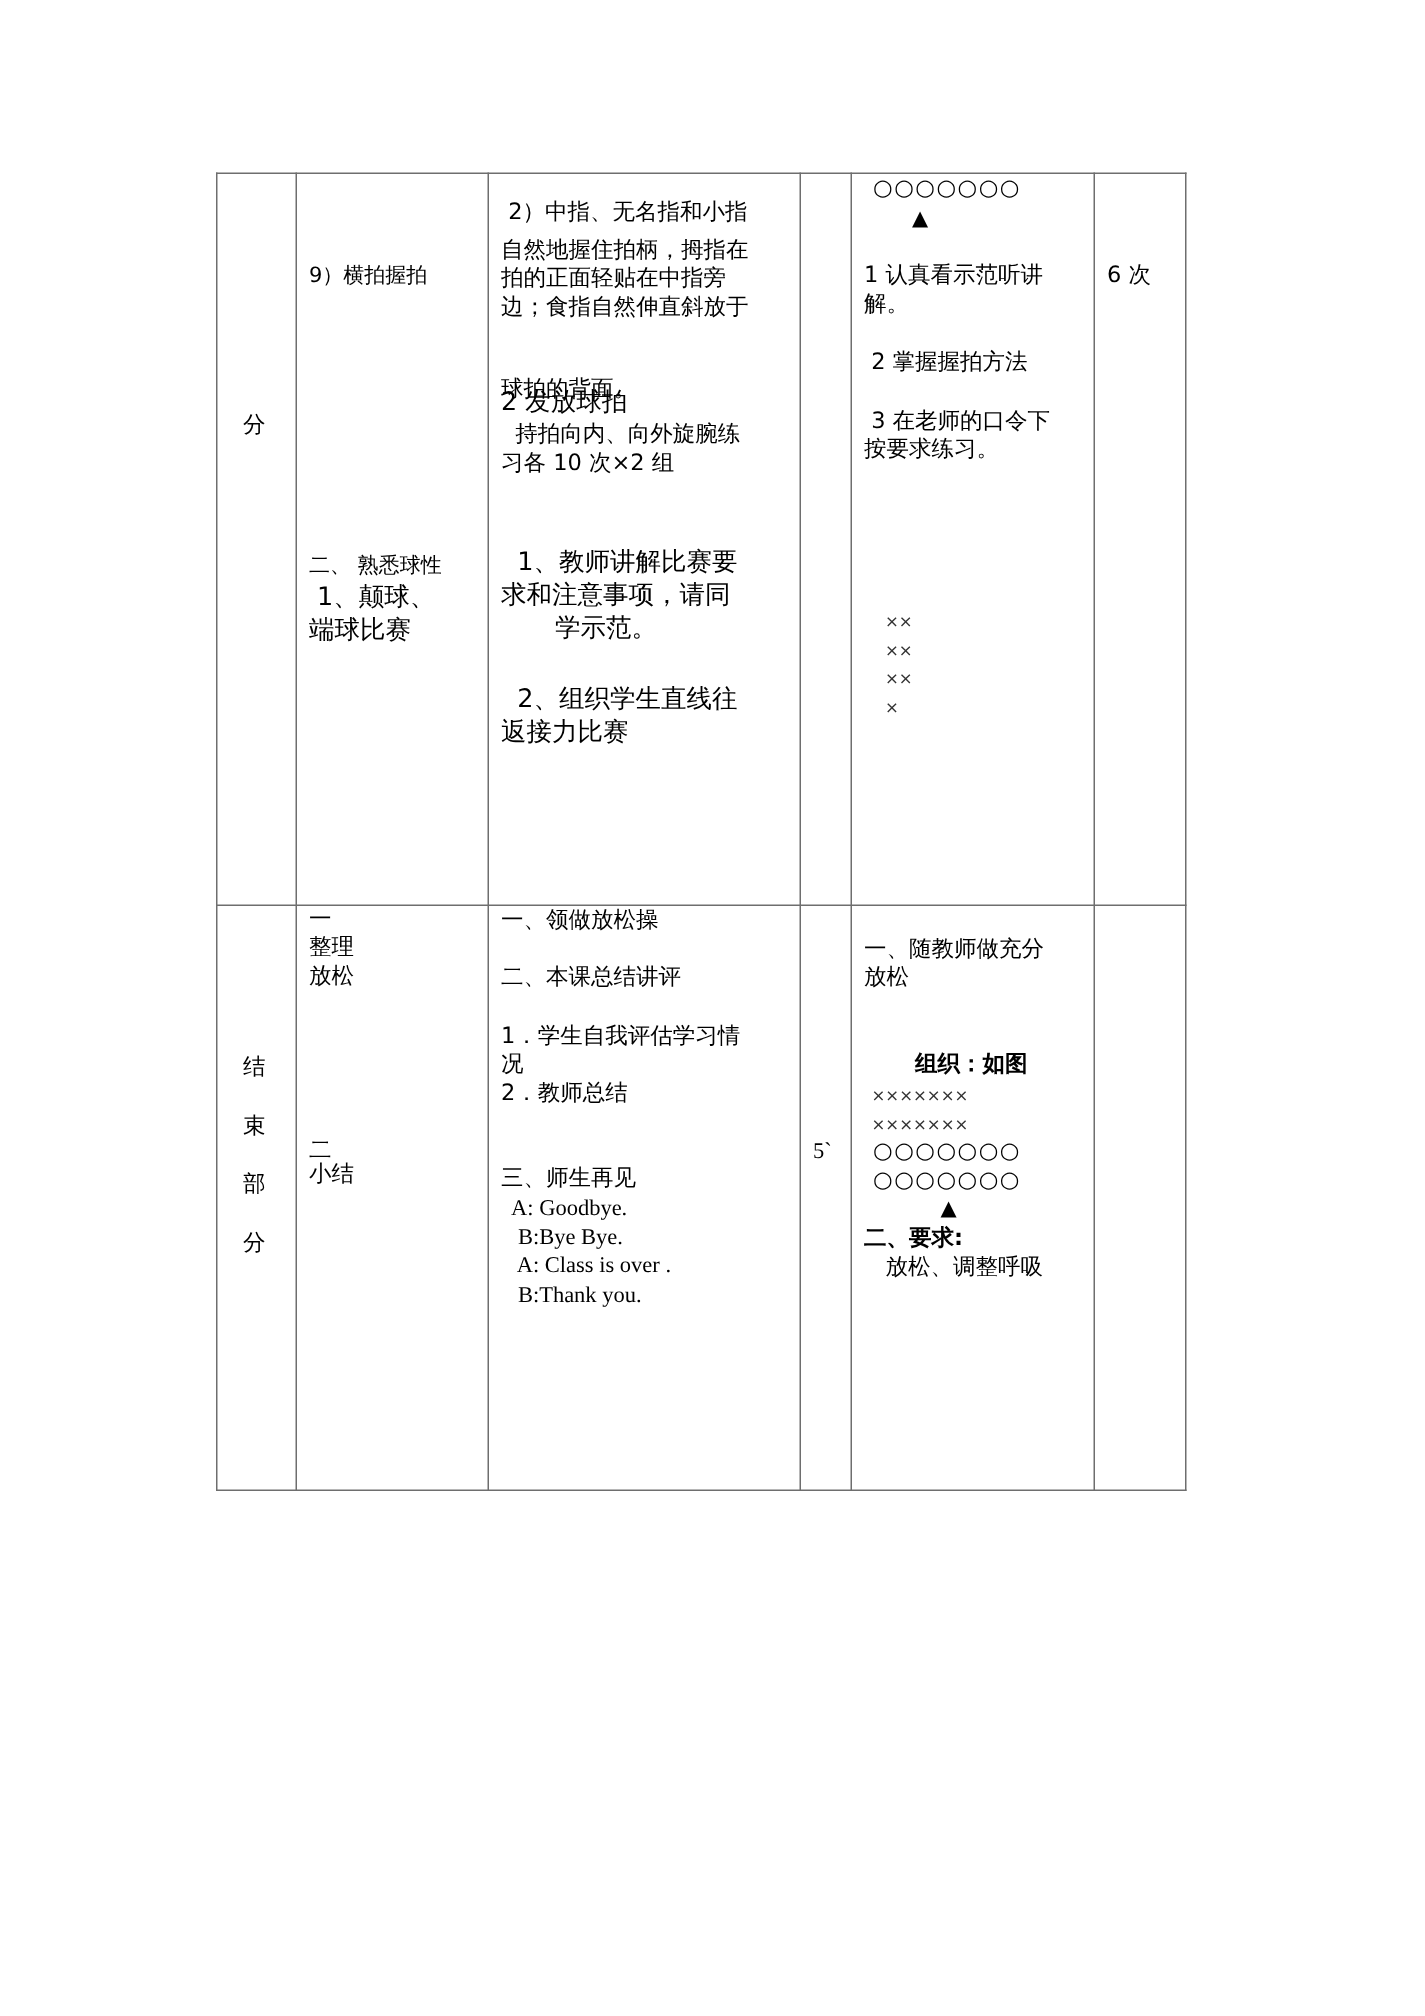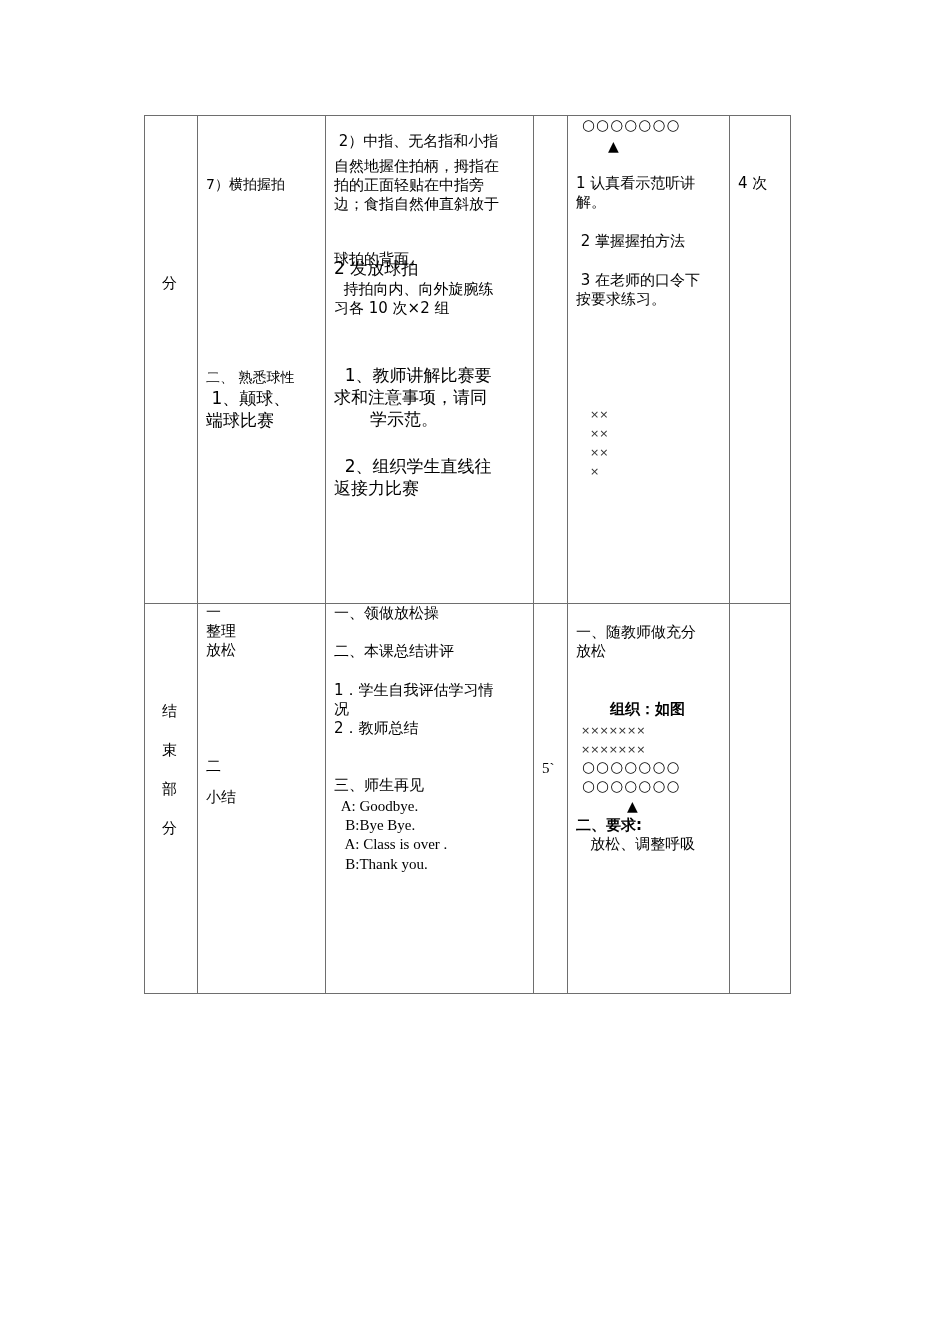--- a/index.html
+++ b/index.html
@@ -45,21 +45,21 @@
     </colgroup>
     <tbody>
         <tr class="row1">
       <td>
         <div class="cell">
           <span class="t" style="left:17px; top:158px;">分</span>
         </div>
       </td>
       <td>
         <div class="cell">
-          <span class="t sm" style="left:8px; top:59px;">7）横拍握拍</span>
+          <span class="t sm" style="left:8px; top:59px;">9）横拍握拍</span>
           <span class="t sm" style="left:8px; top:252px;">二、 熟悉球性</span>
           <span class="t lg" style="left:8px; top:272px;"> 1、颠球、</span>
           <span class="t lg" style="left:8px; top:294px;">端球比赛</span>
         </div>
       </td>
       <td>
         <div class="cell">
           <span class="t" style="left:8px; top:16px;"> 2）中指、无名指和小指</span>
           <span class="t" style="left:8px; top:41px;">自然地握住拍柄，拇指在</span>
           <span class="t" style="left:8px; top:60px;">拍的正面轻贴在中指旁</span>
@@ -90,41 +90,41 @@
           <span class="t" style="left:8px; top:155px;"> 3 在老师的口令下</span>
           <span class="t" style="left:8px; top:174px;">按要求练习。</span>
           <span class="t marks" style="left:22px; top:289px;">××</span>
           <span class="t marks" style="left:22px; top:308px;">××</span>
           <span class="t marks" style="left:22px; top:327px;">××</span>
           <span class="t marks" style="left:22px; top:346px;">×</span>
         </div>
       </td>
       <td>
         <div class="cell">
-          <span class="t" style="left:8px; top:58px;">4 次</span>
+          <span class="t" style="left:8px; top:58px;">6 次</span>
         </div>
       </td>
     </tr>
 
     <tr class="row2">
       <td>
         <div class="cell">
           <span class="t" style="left:17px; top:98px;">结</span>
           <span class="t" style="left:17px; top:137px;">束</span>
           <span class="t" style="left:17px; top:176px;">部</span>
           <span class="t" style="left:17px; top:215px;">分</span>
         </div>
       </td>
       <td>
         <div class="cell">
           <span class="t" style="left:8px; top:-1px;">一</span>
           <span class="t" style="left:8px; top:18px;">整理</span>
           <span class="t" style="left:8px; top:37px;">放松</span>
           <span class="t" style="left:8px; top:153px;">二</span>
-          <span class="t" style="left:8px; top:184px;">小结</span>
+          <span class="t" style="left:8px; top:169px;">小结</span>
         </div>
       </td>
       <td>
         <div class="cell">
           <span class="t" style="left:8px; top:0px;text-align:right;">一、领做放松操</span>
           <span class="t" style="left:8px; top:38px;">二、本课总结讲评</span>
           <span class="t" style="left:8px; top:77px;">1．学生自我评估学习情</span>
           <span class="t" style="left:8px; top:96px;">况</span>
           <span class="t" style="left:8px; top:115px;">2．教师总结</span>
           <span class="t" style="left:8px; top:172px;">三、师生再见</span>

